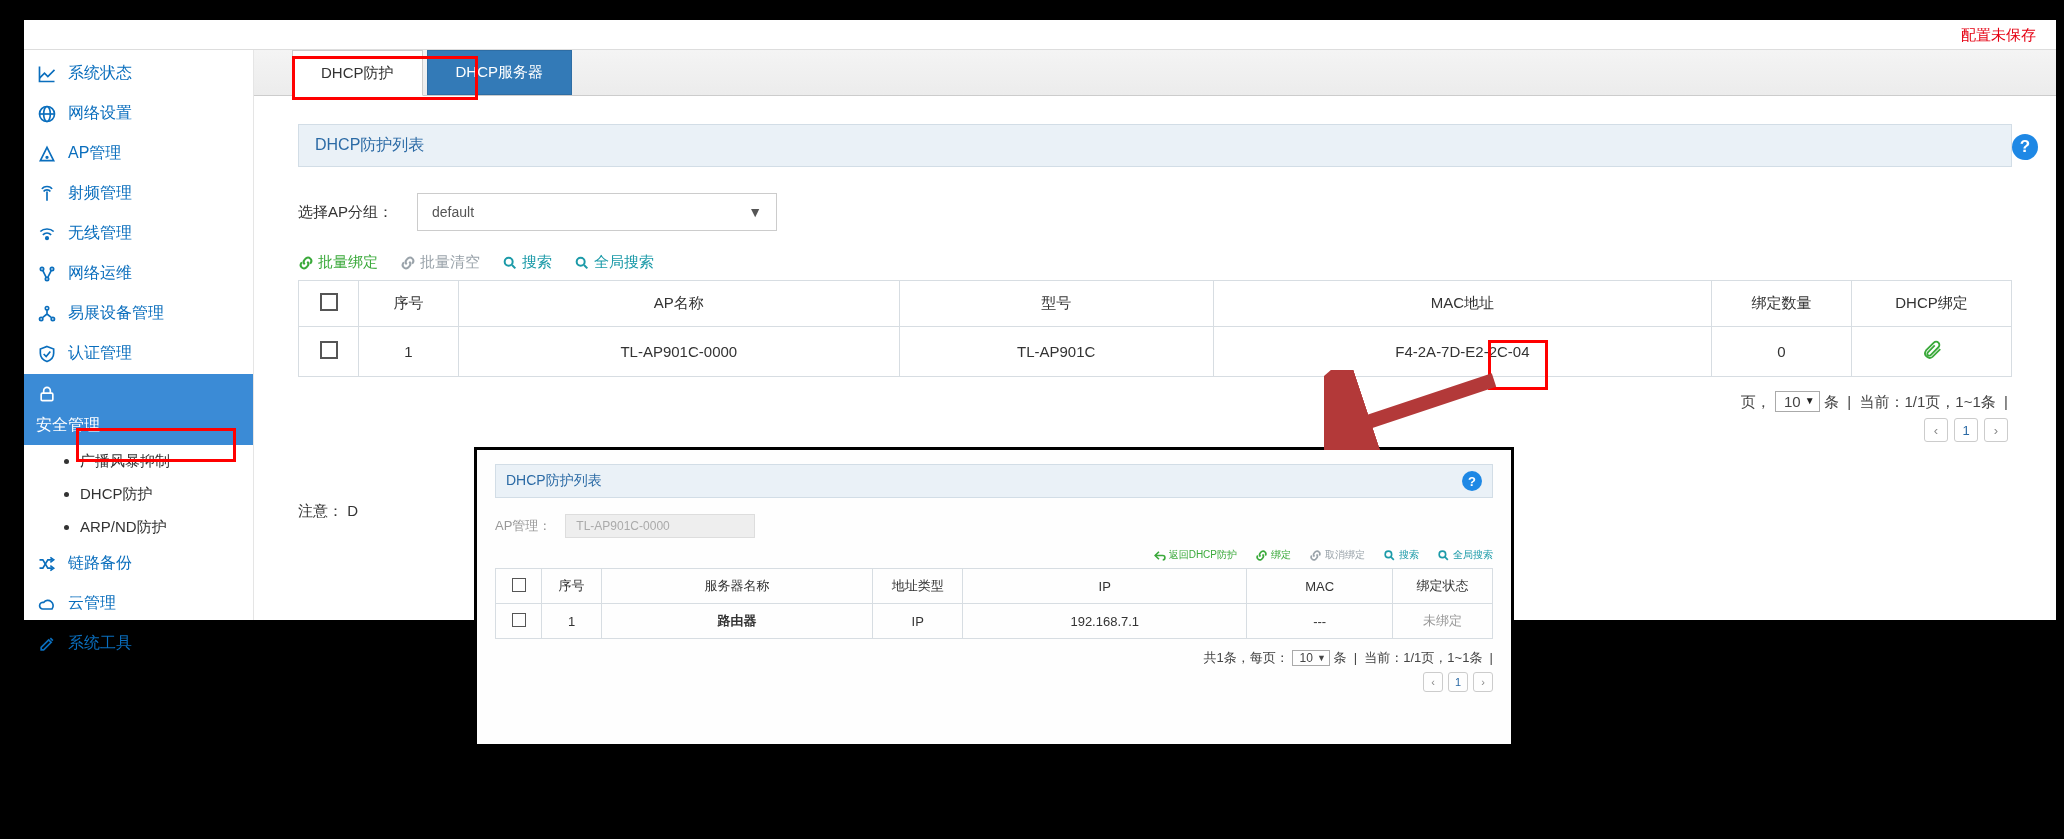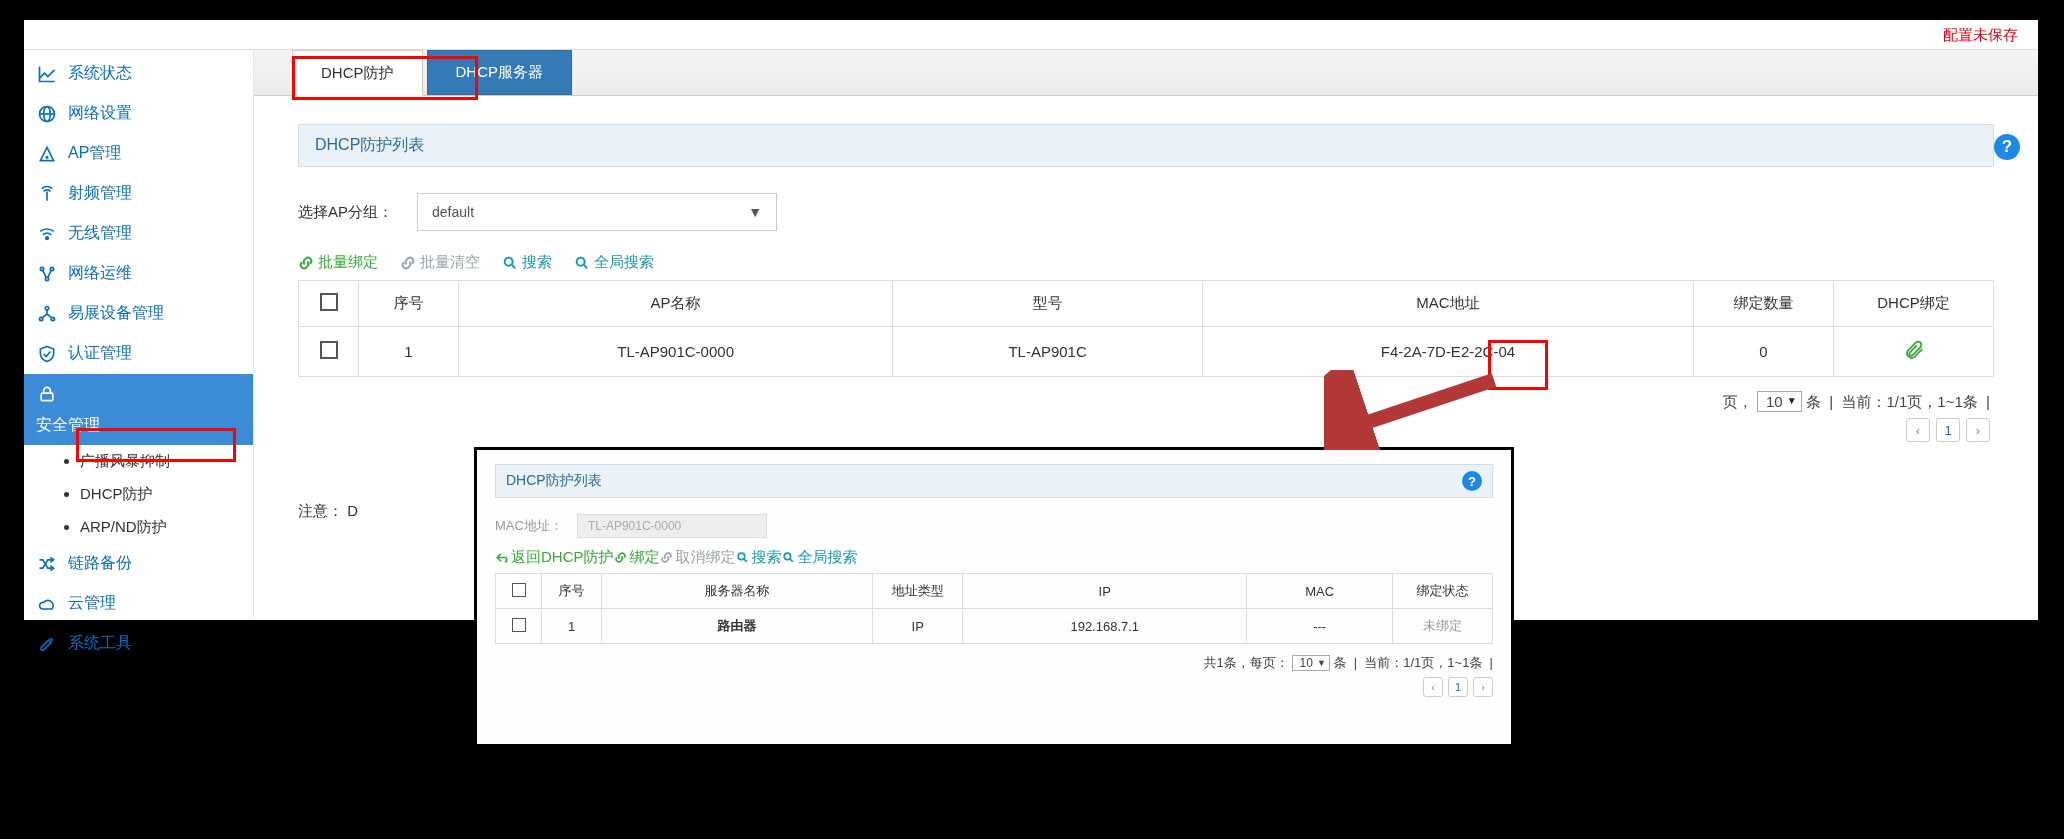--- a/index.html
+++ b/index.html
@@ -7,21 +7,21 @@
     font-family: "Microsoft YaHei", "PingFang SC", Arial, sans-serif;
     font-size: 14px;
     background: #000;
     color: #333;
     width: 2064px;
     height: 839px;
     overflow: hidden;
   }
   .wrap {
     background: #fff;
-    margin: 20px 26px 0 24px;
+    margin: 20px 8px 0 24px;
     height: 600px;
     position: relative;
   }
   .topbar {
     height: 30px;
     text-align: right;
     padding-right: 20px;
     line-height: 30px;
     border-bottom: 1px solid #ddd;
   }
@@ -241,22 +241,22 @@
   }
   .ov-input {
     background: #eee;
     border: 1px solid #ddd;
     padding: 4px 10px;
     width: 190px;
     color: #aaa;
     font-size: 12px;
   }
   .ov-actions {
-    display:flex; 
-    font-size:15px;
+    display:flex; justify-content:flex-end; gap:18px;
+    font-size:10px;
     margin-bottom: 6px;
   }
   .ov-actions .lnk { display:inline-flex; align-items:center; gap:3px; cursor:pointer; }
   table.ov {
     width:100%;
     border-collapse: collapse;
     font-size:13px;
   }
   table.ov th, table.ov td {
     border: 1px solid #d7dde2;
@@ -525,21 +525,21 @@
       </div>
     </div>
   </div>
 
   <div class="overlay">
     <div class="ov-head">
       <span>DHCP防护列表</span>
       <span class="ov-help">?</span>
     </div>
     <div class="ov-label-row">
-      <span>MAC地址：</span>
+      <span>AP管理：</span>
       <span class="ov-input">TL-AP901C-0000</span>
     </div>
     <div class="ov-actions">
       <span class="lnk" style="color:#3aa93a">
         <svg width="13" height="13" viewBox="0 0 24 24" fill="none" stroke="#3aa93a" stroke-width="3">
             <path d="M11 5l-7 7 7 7"></path>
             <path d="M4 12h14a4 4 0 0 1 0 8"></path>
           </svg>
         <span>返回DHCP防护</span>
       </span>

